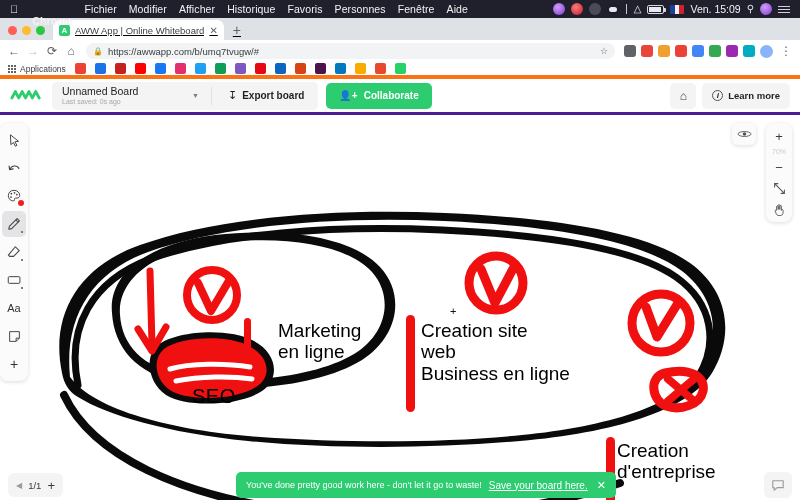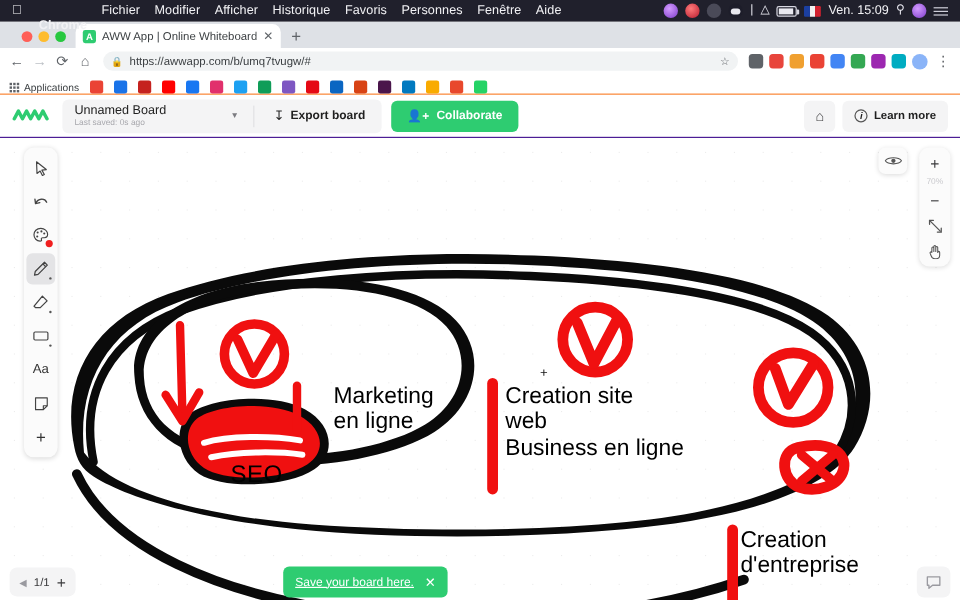--- a/index.html
+++ b/index.html
@@ -36,21 +36,21 @@
   }
   .battery:after { content:""; position:absolute; right:-3px; top:2.5px; width:2px; height:4px; background:#d8d8e2; border-radius:0 1px 1px 0;}
   .battery i { position:absolute; left:1px; top:1px; bottom:1px; width:12px; background:#e9e9f0; display:block; }
   .flag-fr { width: 14px; height: 9px; display: inline-block; background: linear-gradient(to right,#1b3fa0 0 33.3%,#f1f1f1 33.3% 66.6%,#d0212f 66.6% 100%); border-radius:1px;}
   .mac-clock { font-size: 10.5px; }
   .menu-lines { display:inline-block; width:12px; }
   .menu-lines span { display:block; height:1px; background:#cfcfda; margin:2px 0; }
 
   
   .tabstrip {
-    height: 22px; background: #dee1e6; display: flex; align-items: flex-end; padding-left: 16px;
+    height: 22px; background: #dee1e6; display: flex; align-items: flex-end; padding-left: 6px; text-decoration: underline;
   }
   .traffic { display: flex; gap: 5px; align-items: center; padding: 0 8px 5px 2px; }
   .dot { width: 9px; height: 9px; border-radius: 50%; }
   .dot.r { background: #ff5f57; } .dot.y { background: #febc2e; } .dot.g { background: #28c840; }
   .tab {
     height: 20px; background: #fff; border-radius: 7px 7px 0 0; display: flex; align-items: center;
     padding: 0 6px; gap: 5px; min-width: 170px; font-size: 9.5px; color: #3c4043;
   }
   .favicon { width: 11px; height: 11px; background: #2ecc71; border-radius: 2px; position: relative; flex: none; }
   .favicon:after { content:"A"; position:absolute; inset:0; color:#fff; font-size:8px; font-weight:bold; text-align:center; line-height:11px;}
@@ -70,32 +70,32 @@
   }
   .lock { font-size: 8px; color: #5f6368; }
   .omni-url { white-space: nowrap; overflow: hidden; text-overflow: ellipsis; }
   .omni-right { margin-left: auto; display: flex; gap: 5px; color: #5f6368; font-size: 9px; }
   .ext-row { display: flex; align-items: center; gap: 5px; padding-left: 2px; }
   .ext { width: 12px; height: 12px; border-radius: 3px; }
   .avatar-sm { width: 13px; height: 13px; border-radius: 50%; background: #8ab4f8; }
 
   
   .bookmarks {
-    height: 17px; background: #fff; display: flex; align-items: flex-end; gap: 9px;
-    padding: 0 8px; border-bottom: 1px solid #f97316; font-size: 8.5px; color: #3c4043;
+    height: 17px; background: #fff; display: flex; align-items: center; gap: 9px;
+    padding: 0 8px; border-bottom: 4px solid #f97316; font-size: 8.5px; color: #3c4043;
   }
   .bm-apps { display: flex; align-items: center; gap: 4px; }
   .grid9 { display: grid; grid-template-columns: repeat(3,2px); gap: 1px; }
   .grid9 i { width: 2px; height: 2px; background: #5f6368; display: block; }
   .bm { width: 11px; height: 11px; border-radius: 2px; flex: none; }
 
   
   .app-header {
     height: 36px; background: #fff; display: flex; align-items: center; padding: 0 10px; gap: 8px;
-    border-bottom: 1px solid #4c1d95;
+    border-bottom: 3px solid #4c1d95;
   }
   .logo { width: 34px; height: 17px; flex: none; }
   .board-pill {
     display: flex; align-items: center; background: #f4f4f5; border-radius: 5px; height: 28px;
     padding: 0 4px 0 10px; gap: 6px;
   }
   .board-meta { display: flex; flex-direction: column; justify-content: center; min-width: 118px; }
   .board-name { font-size: 10.5px; color: #222; line-height: 12px; }
   .board-saved { font-size: 7px; color: #a8a8ad; line-height: 9px; }
   .caret { font-size: 7px; color: #7b7b80; padding: 0 6px; }
@@ -129,21 +129,21 @@
   .canvas-wrap { position: relative; width: 800px; height: 390px; background: #fff; overflow: hidden; }
   .canvas-wrap svg.board { position: absolute; inset: 0; }
   .dots {
     position: absolute; inset: 0;
     background-image: radial-gradient(#e8e8e8 0.7px, transparent 0.7px);
     background-size: 24px 24px;
   }
 
   
   .toolbar {
-    position: absolute; left: 20px; top: 8px; width: 28px; background: #fbfbfb;
+    position: absolute; left: 0; top: 8px; width: 28px; background: #fbfbfb;
     border-radius: 8px; box-shadow: 0 1px 4px rgba(0,0,0,.14); padding: 4px 0;
     display: flex; flex-direction: column; align-items: center; gap: 2px; z-index: 20;
   }
   .tool {
     width: 24px; height: 26px; display: flex; align-items: center; justify-content: center;
     border-radius: 5px; color: #444; position: relative;
   }
   .tool.active { background: #e4e4e6; }
   .tool .sub { position: absolute; right: 3px; bottom: 4px; width: 2px; height: 2px; background: #555; border-radius: 50%; }
   .tool .reddot { position: absolute; right: 2px; bottom: 3px; width: 6px; height: 6px; background: #f01f1f; border-radius: 50%; }
@@ -480,20 +480,21 @@
     </div>
   </div>
 
   <div class="pages">
     <span class="pg-prev">◀</span>
     <span>1/1</span>
     <span class="pg-add">+</span>
   </div>
 
   <div class="toast">
+    <span>You've done pretty good work here - don't let it go to waste!</span>
     <a href="#">Save your board here.</a>
     <span class="x">✕</span>
   </div>
 
   <div class="chat-btn">
     <svg width="14" height="13" viewBox="0 0 16 15">
       <path d="M2 2 H14 V10 H7 L3.5 13 V10 H2 Z" fill="none" stroke="#9a9aa0" stroke-width="1.3" stroke-linejoin="round"></path>
     </svg>
   </div>
 </div>

